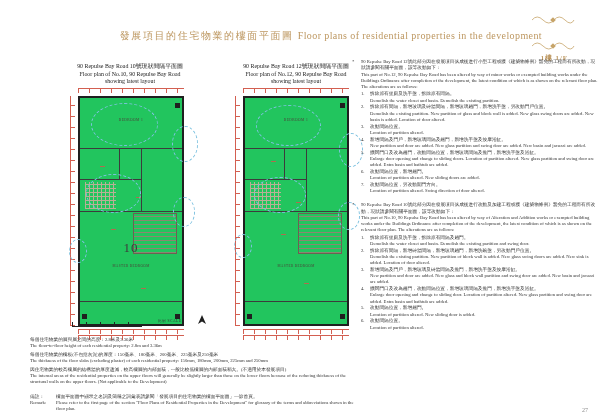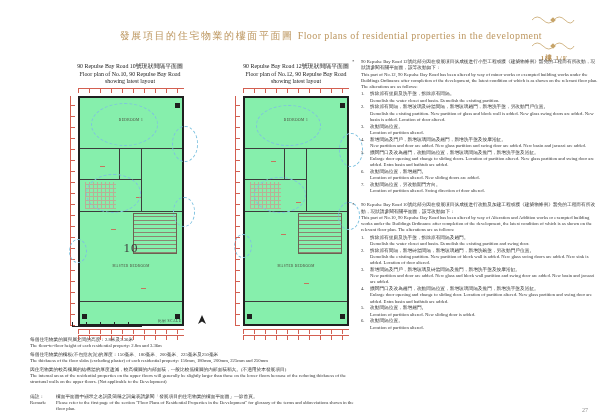--- a/index.html
+++ b/index.html
@@ -14,21 +14,21 @@
   .orn-top{top:15px;} .orn-bottom{top:41px;}
   .floor-label{position:absolute;top:53px;right:32px;font-size:6.8px;font-weight:bold;color:#bd9760;letter-spacing:1px;}
 
   
   .plan-title{position:absolute;top:63px;width:176px;text-align:center;font-size:5.9px;line-height:1.3;color:#222;}
   .pt-left{left:42px;} .pt-right{left:208px;}
 
   
   .plan{position:absolute;top:96px;width:106px;height:230px;}
   .plan-left{left:78px;} .plan-right{left:243px;}
-  .shell{position:absolute;inset:0;background:#86efac;border:2.5px solid #1f1f1f;box-sizing:border-box;}
+  .shell{position:absolute;inset:0;background:#22c55e;border:2.5px solid #1f1f1f;box-sizing:border-box;}
   .w{position:absolute;background:#3c3c3c;}
   .tile{position:absolute;left:5%;top:37%;width:30%;height:12%;
         background:repeating-linear-gradient(0deg,#b9af96 0 1px,transparent 1px 4px),
                    repeating-linear-gradient(90deg,#b9af96 0 1px,transparent 1px 4px);}
   .stair{position:absolute;left:52%;right:5%;top:51%;height:17%;border:1px solid #6b6252;
          background:repeating-linear-gradient(0deg,#8d8571 0 1px,transparent 1px 4px);}
   .col{position:absolute;width:5px;height:5px;background:#1f1f1f;}
   .room-top{position:absolute;top:9%;left:0;right:0;text-align:center;font-size:3.6px;letter-spacing:.4px;color:#4a4438;}
   .plan-number{position:absolute;top:63%;left:0;right:0;text-align:center;font-size:13px;letter-spacing:1px;color:#3b3b3b;}
   .room-bottom{position:absolute;top:73.5%;left:0;right:0;text-align:center;font-size:3.4px;letter-spacing:.4px;color:#4a4438;}

